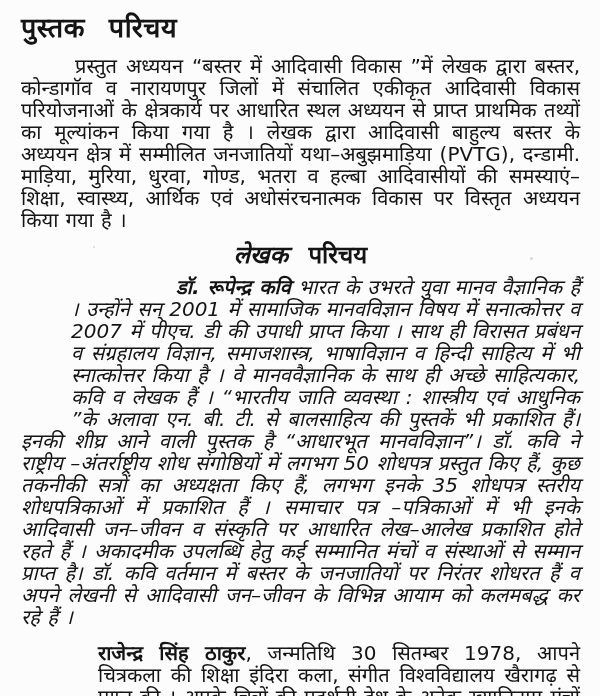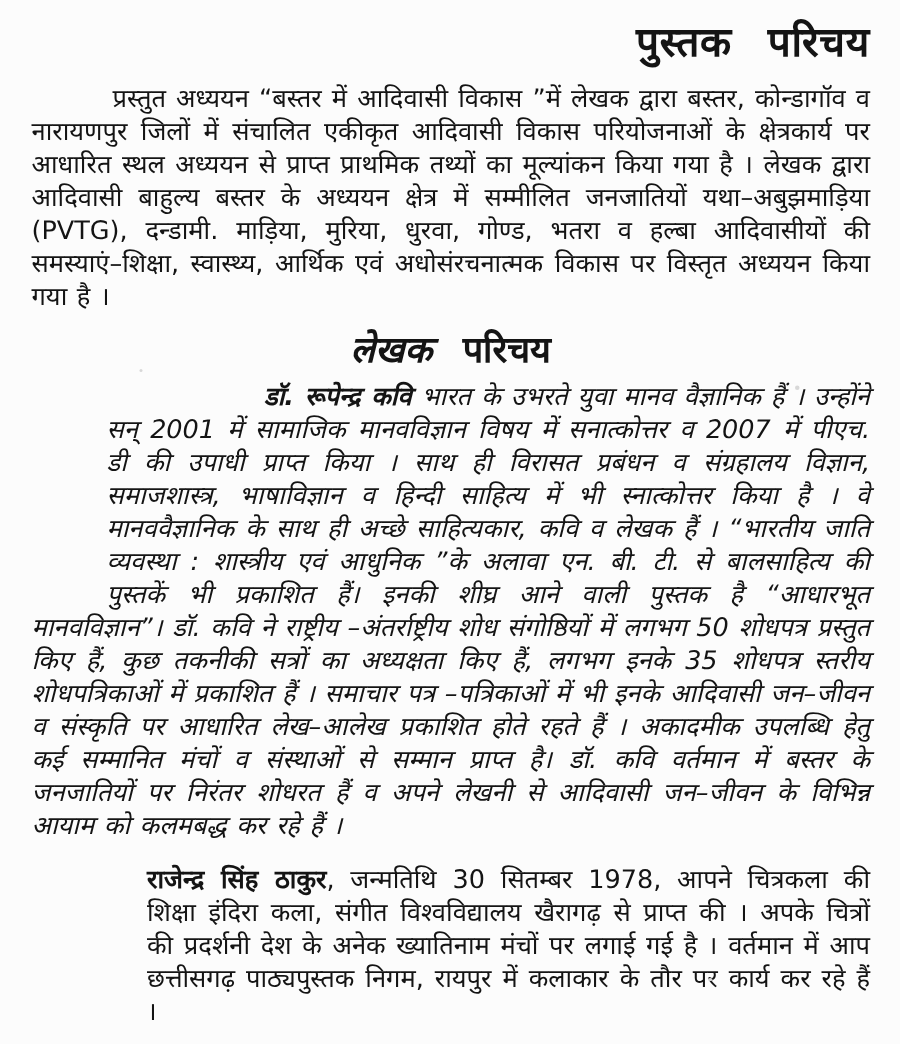--- a/index.html
+++ b/index.html
@@ -12,28 +12,28 @@
     width:600px;height:696px;
     margin:0 auto;
     background:#fcfcfc;
     color:#141414;
     box-sizing:border-box;
     padding:6px 20px 0 21px;
     overflow:hidden;
   }
   .page-title{
     margin:2px 0 10px 0;
-    text-align:right;
+    text-align:left;
     font-size:27px;
     font-weight:bold;
     word-spacing:14px;
     letter-spacing:0.5px;
   }
   .para{
-    font-size:17px;
+    font-size:20px;
     line-height:22px;
     text-align:justify;
     margin:0;
     word-spacing:1px;
   }
   .para-book{
     text-indent:54px;
   }
   .author-heading{
     margin:6px 0 6px 0;

